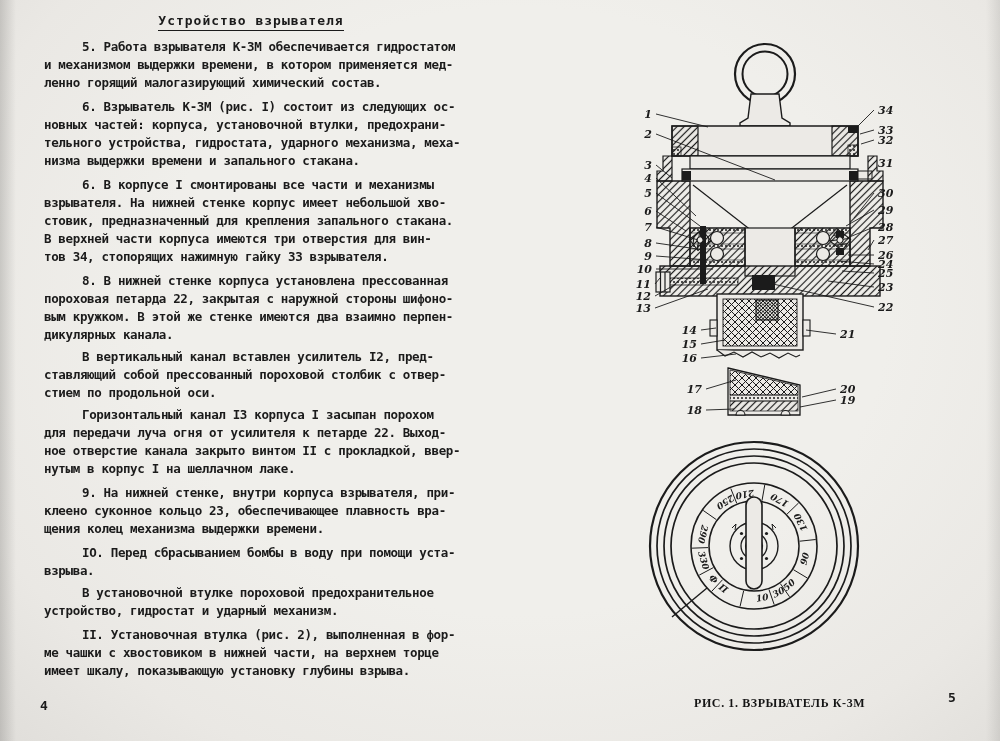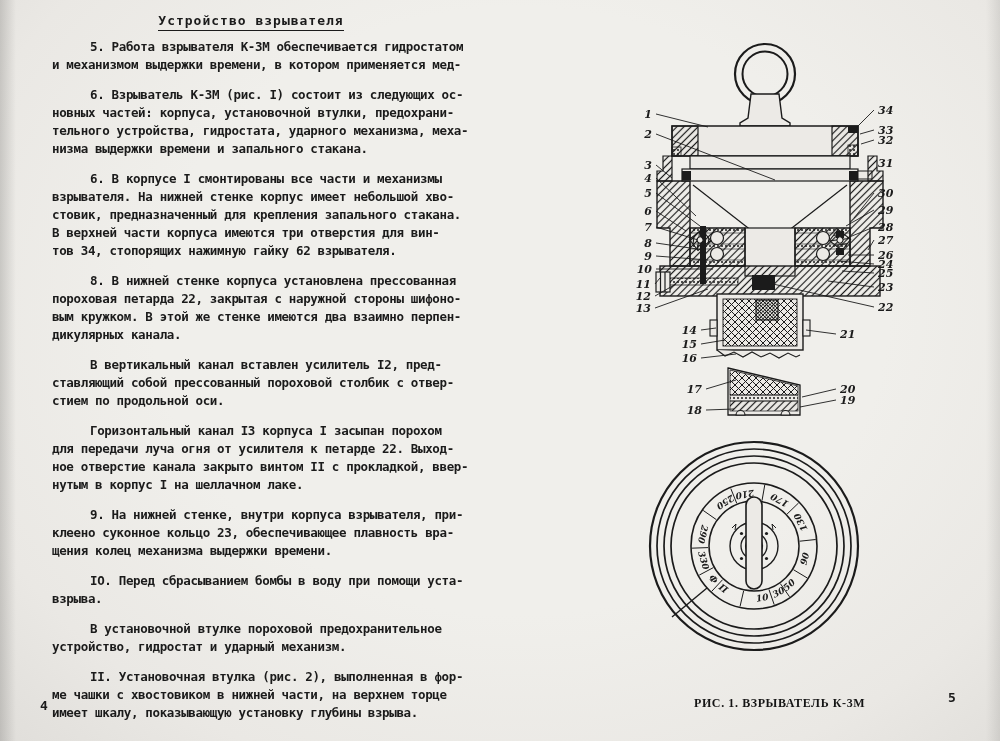--- a/index.html
+++ b/index.html
@@ -8,21 +8,21 @@
     background:radial-gradient(ellipse at 52% 42%, #f0efeb 50%, #eae8e4 80%, #e0deda 100%);
     color:#1b1b1b;}
   .scan::before{content:"";position:absolute;left:0;top:0;bottom:0;width:16px;pointer-events:none;
     background:linear-gradient(90deg, rgba(40,40,38,0.18), rgba(40,40,38,0.0));}
   .scan::after{content:"";position:absolute;right:0;top:0;bottom:0;width:14px;pointer-events:none;
     background:linear-gradient(270deg, rgba(40,40,38,0.10), rgba(40,40,38,0.0));}
 
   .text-col{position:absolute;left:40px;top:13px;width:422px;}
   .doc-title{font:700 13px "DejaVu Sans Mono",monospace;letter-spacing:1px;text-align:center;margin-bottom:7px;}
   .doc-title span{display:inline-block;border-bottom:1.6px solid #1b1b1b;padding-bottom:2px;}
-  .para{margin:12px;}
+  .para{margin:4px;}
   .para.spaced{margin-top:6px;}
   .line{font:700 12.5px "DejaVu Sans Mono",monospace;letter-spacing:-0.35px;line-height:18px;white-space:nowrap;}
   .line.first{padding-left:38px;}
 
   .page-num{position:absolute;font:700 13px "DejaVu Sans Mono",monospace;}
   #pn-left{left:40px;top:698px;}
   #pn-right{left:948px;top:690px;}
 
   .figure-wrap{position:absolute;left:560px;top:28px;width:420px;height:655px;}
   .fig-caption{position:absolute;left:694px;top:696px;font:700 12px "Liberation Serif",serif;letter-spacing:0.6px;color:#151515;}
@@ -36,33 +36,34 @@
 <div class="scan">
 
   <div class="text-col">
     <div class="doc-title">
       <span>Устройство взрывателя</span>
     </div>
     <div id="paragraphs">
         <div class="para spaced">
           <div class="line first">5. Работа взрывателя К-3М обеспечивается гидростатом</div>
           <div class="line">и механизмом выдержки времени, в котором применяется мед-</div>
+          <div class="line">ленно горящий малогазирующий химический состав.</div>
         </div>
         <div class="para spaced">
           <div class="line first">6. Взрыватель К-3М (рис. I) состоит из следующих ос-</div>
           <div class="line">новных частей: корпуса, установочной втулки, предохрани-</div>
           <div class="line">тельного устройства, гидростата, ударного механизма, меха-</div>
           <div class="line">низма выдержки времени и запального стакана.</div>
         </div>
         <div class="para spaced">
           <div class="line first">6. В корпусе I смонтированы все части и механизмы</div>
           <div class="line">взрывателя. На нижней стенке корпус имеет небольшой хво-</div>
           <div class="line">стовик, предназначенный для крепления запального стакана.</div>
           <div class="line">В верхней части корпуса имеются три отверстия для вин-</div>
-          <div class="line">тов 34, стопорящих нажимную гайку 62 взрывателя.</div>
+          <div class="line">тов 34, стопорящих нажимную гайку 33 взрывателя.</div>
         </div>
         <div class="para spaced">
           <div class="line first">8. В нижней стенке корпуса установлена прессованная</div>
           <div class="line">пороховая петарда 22, закрытая с наружной стороны шифоно-</div>
           <div class="line">вым кружком. В этой же стенке имеются два взаимно перпен-</div>
           <div class="line">дикулярных канала.</div>
         </div>
         <div class="para">
           <div class="line first">В вертикальный канал вставлен усилитель I2, пред-</div>
           <div class="line">ставляющий собой прессованный пороховой столбик с отвер-</div>

